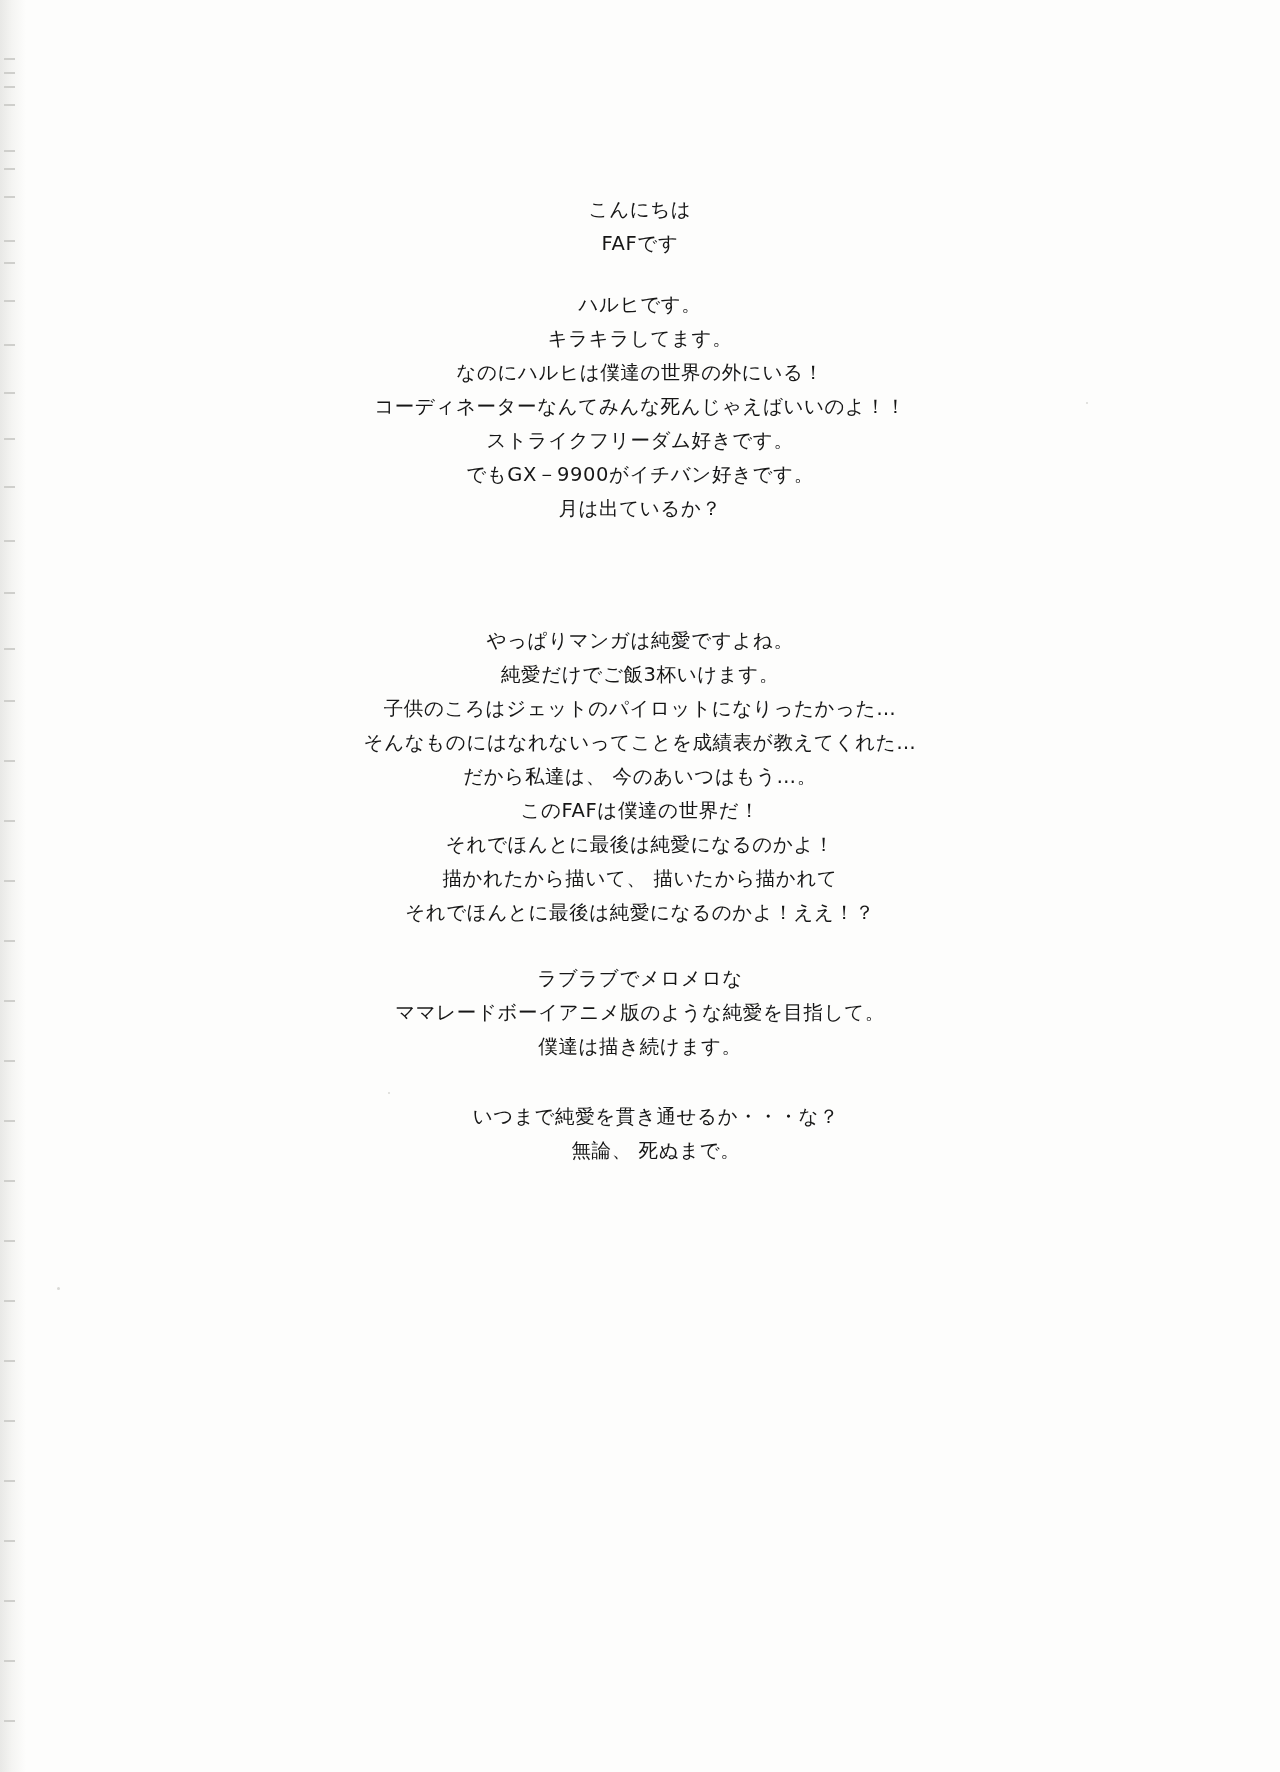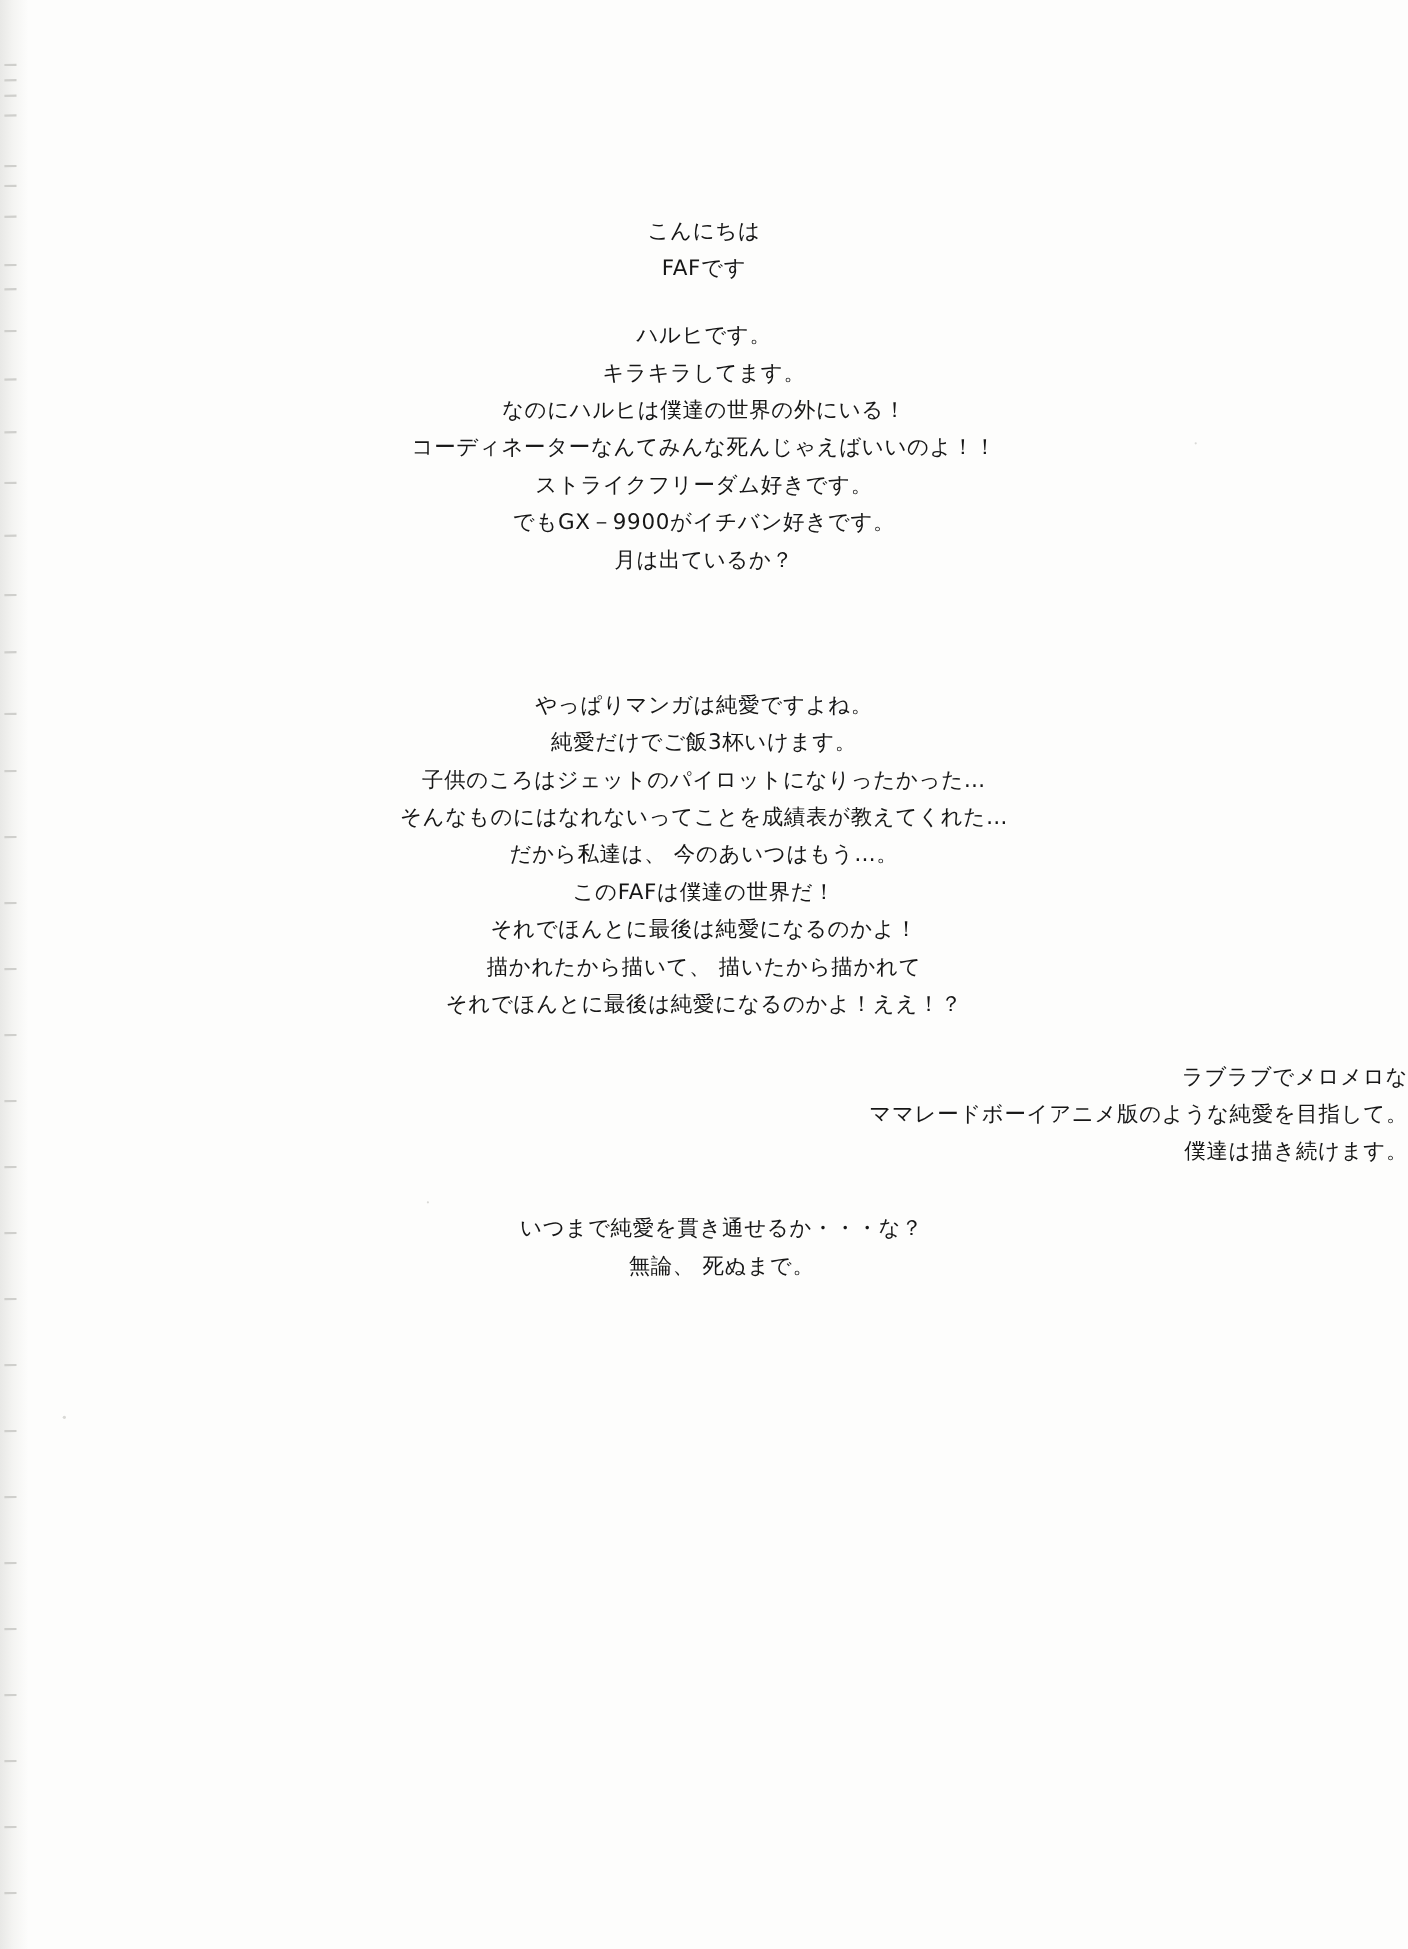--- a/index.html
+++ b/index.html
@@ -56,21 +56,21 @@
     line-height: 34px;
     letter-spacing: 0.6px;
   }
   .line {
     white-space: pre;
   }
   
   #blk-greeting { position: absolute; top: 193px; left: 0; }
   #blk-haruhi   { position: absolute; top: 288px; left: 0; }
   #blk-junai    { position: absolute; top: 586px; left: 0; margin-top: 38px; }
-  #blk-marmalade{ position: absolute; top: 962px; left: 0; text-align: right; }
+  #blk-marmalade{ position: absolute; top: 962px; left: 0; }
   #blk-closing  { position: absolute; top: 1100px; left: 0; margin-left: 16px; }
 </style>
 </head>
 <body>
 
 <div class="page">
 
   <div class="gutter">
     <div class="gutter-marks">
       <span style="top:58px"></span>

